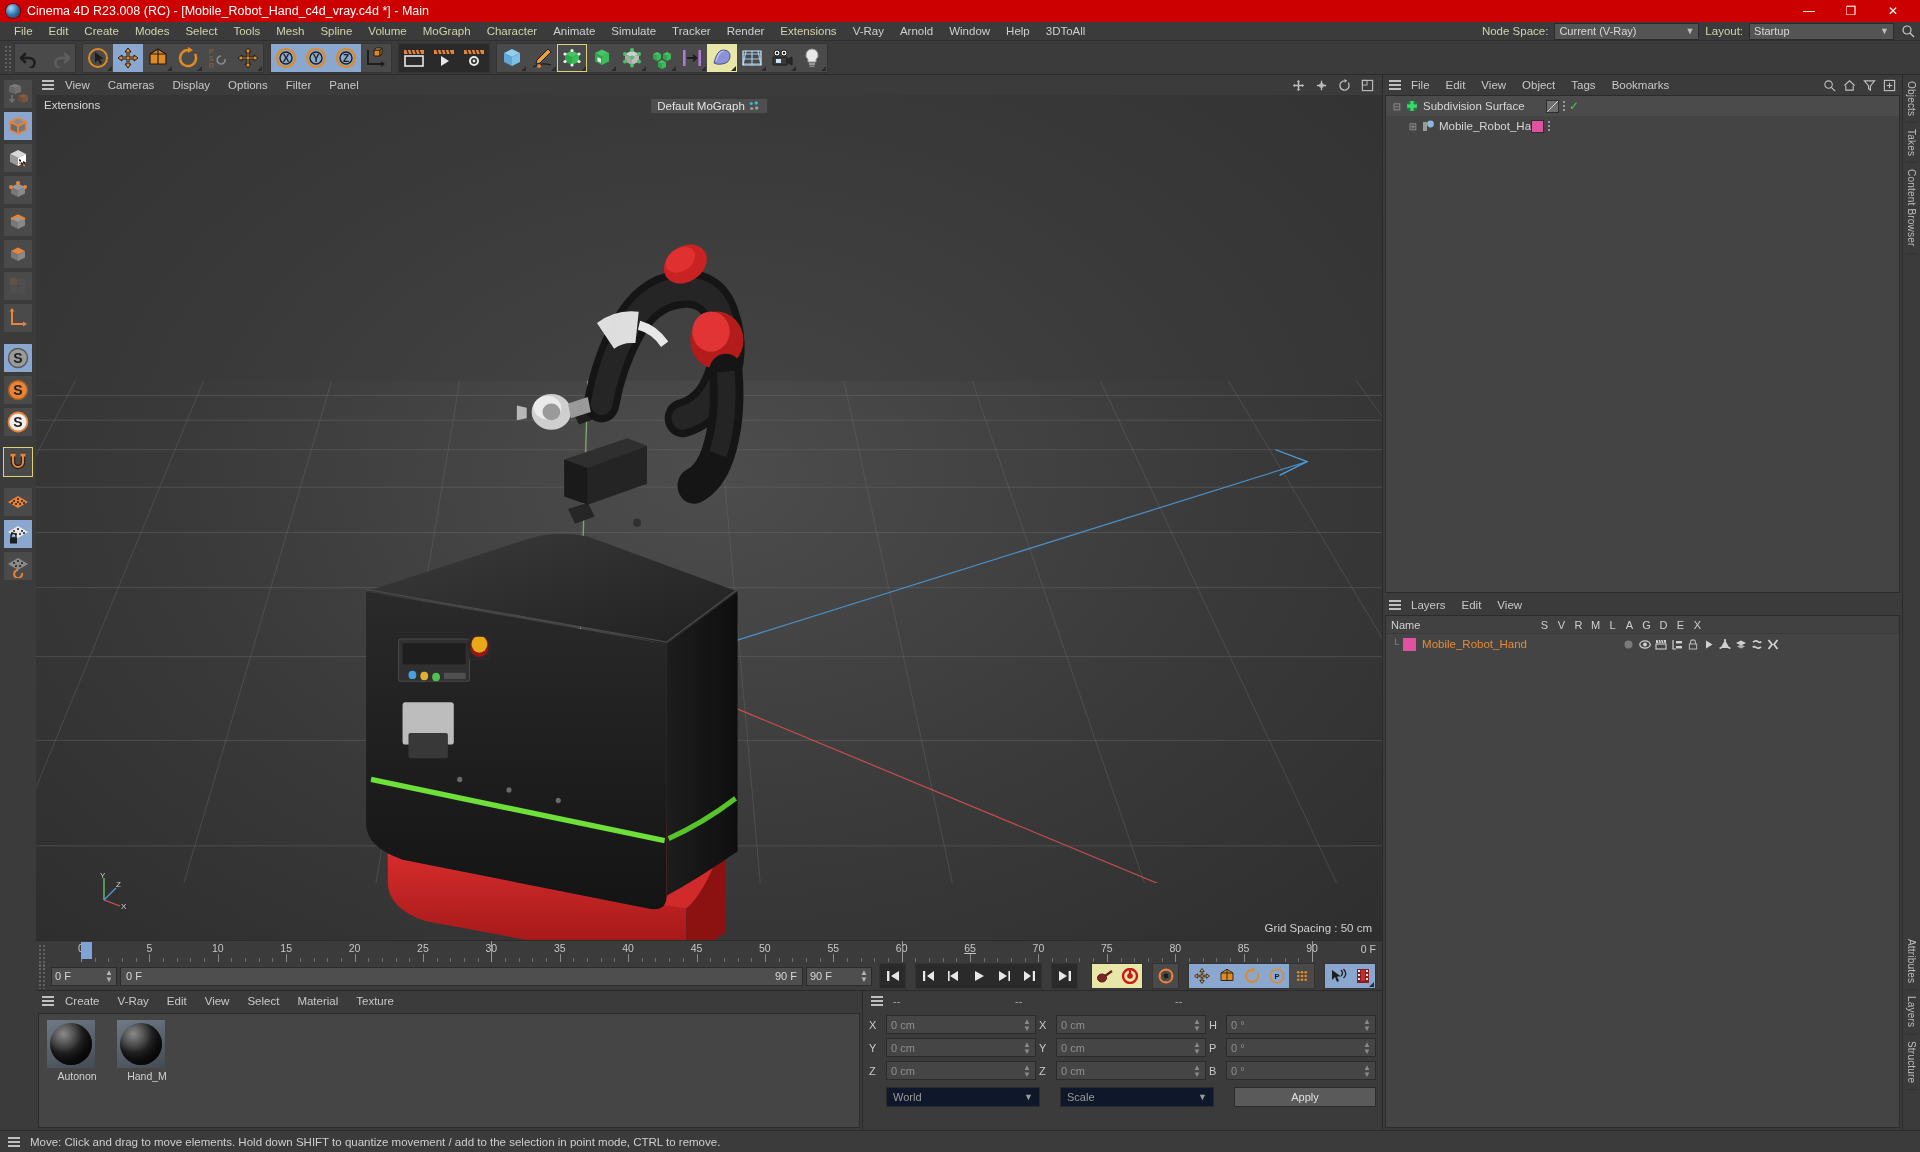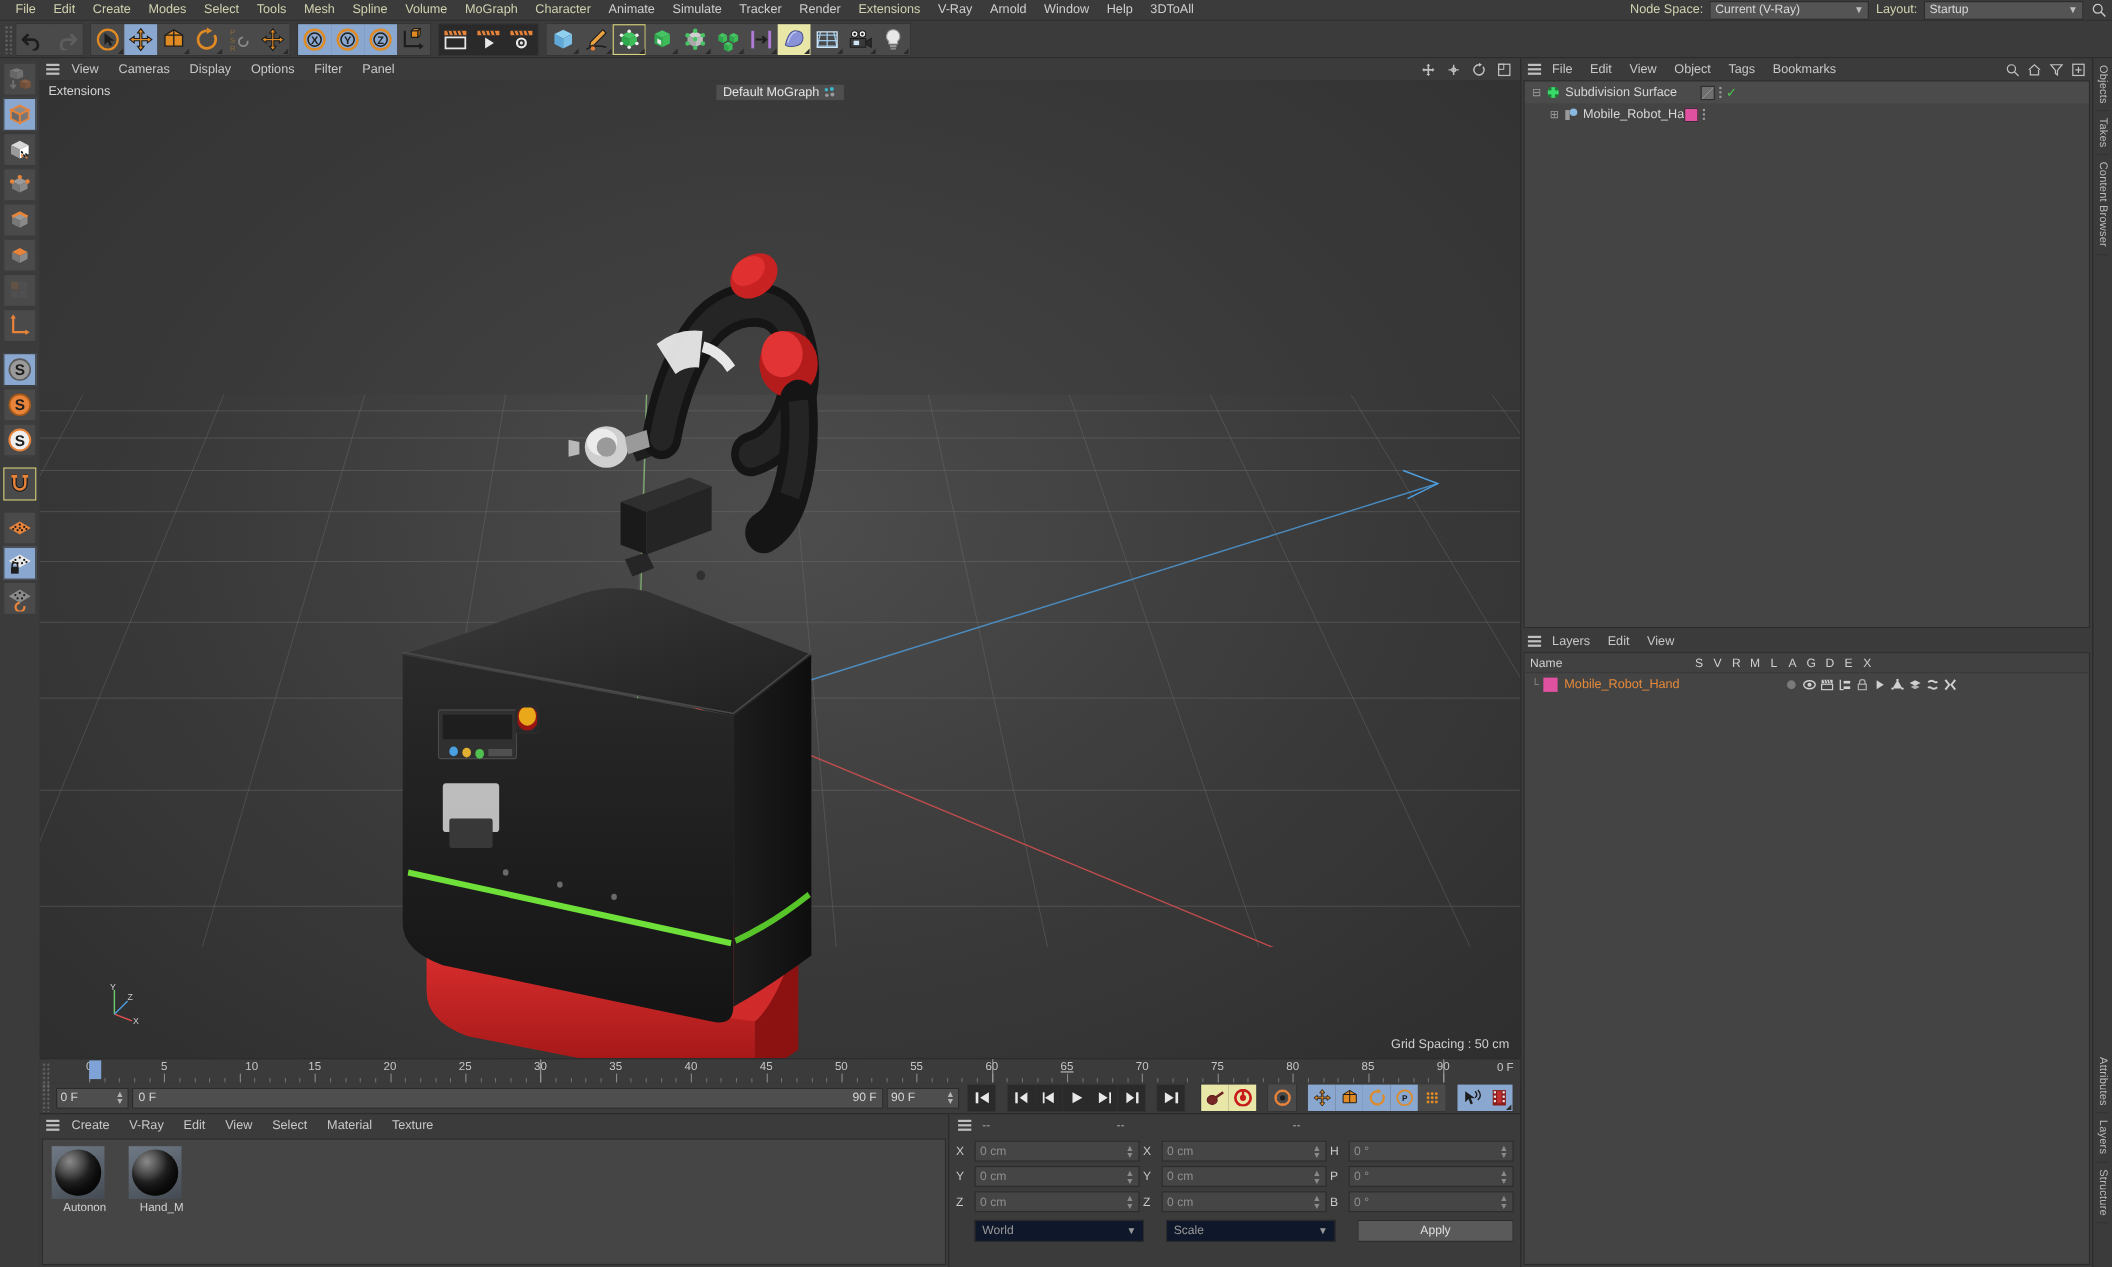--- a/index.html
+++ b/index.html
@@ -173,20 +173,28 @@
   .statusbar{ height:22px; flex:0 0 22px; background:#3b3b3b; display:flex; align-items:center;
      padding-left:6px; gap:8px; border-top:1px solid #2a2a2a; font-size:11.5px; color:#cfcfcf;}
 
   svg{ display:block; }
 </style>
 </head>
 <body>
 
 <div id="app">
 
+  <div class="titlebar">
+    <div class="tb-ico"></div>
+    <div class="tb-title">Cinema 4D R23.008 (RC) - [Mobile_Robot_Hand_c4d_vray.c4d *] - Main</div>
+    <div class="tb-spacer"></div>
+    <div class="winbtn">—</div>
+    <div class="winbtn">❐</div>
+    <div class="winbtn close">✕</div>
+  </div>
 
   <div class="menubar">
     <div class="mi">File</div>
     <div class="mi">Edit</div>
     <div class="mi">Create</div>
     <div class="mi">Modes</div>
     <div class="mi">Select</div>
     <div class="mi">Tools</div>
     <div class="mi">Mesh</div>
     <div class="mi">Spline</div>
@@ -812,21 +820,21 @@
         </div>
       </div>
 
       <div class="tlruler">
         <div class="grip"></div>
         <div class="tlticks" id="ruler-ticks">
             <div class="tlnum" style="left: 0%;">0</div>
             <div class="tlmaj" style="left: 0%;"></div>
             <div class="tlnum" style="left: 5.55556%;">5</div>
             <div class="tlmaj" style="left: 5.55556%;"></div>
-            <div class="tlnum" style="left: 11.1111%; margin-left: 11px;">10</div>
+            <div class="tlnum" style="left: 11.1111%;">10</div>
             <div class="tlmaj" style="left: 11.1111%;"></div>
             <div class="tlnum" style="left: 16.6667%;">15</div>
             <div class="tlmaj" style="left: 16.6667%;"></div>
             <div class="tlnum" style="left: 22.2222%;">20</div>
             <div class="tlmaj" style="left: 22.2222%;"></div>
             <div class="tlnum" style="left: 27.7778%; text-align: center;">25</div>
             <div class="tlmaj" style="left: 27.7778%;"></div>
             <div class="tlnum" style="left: 33.3333%;">30</div>
             <div class="tlmaj" style="left: 33.3333%;"></div>
             <div class="tlnum" style="left: 38.8889%;">35</div>
@@ -1392,14 +1400,22 @@
       <div class="vtab">Takes</div>
       <div class="vtab">Content Browser</div>
       <div style="flex:1 1 auto"></div>
       <div class="vtab">Attributes</div>
       <div class="vtab">Layers</div>
       <div class="vtab">Structure</div>
       <div style="flex:0 0 40px"></div>
     </div>
   </div>
 
+  <div class="statusbar">
+    <div class="hamb">
+        <i></i>
+        <i></i>
+        <i></i>
+      </div>
+    <div>Move: Click and drag to move elements. Hold down SHIFT to quantize movement / add to the selection in point mode, CTRL to remove.</div>
+  </div>
 
 </div>
 
 </body></html>

